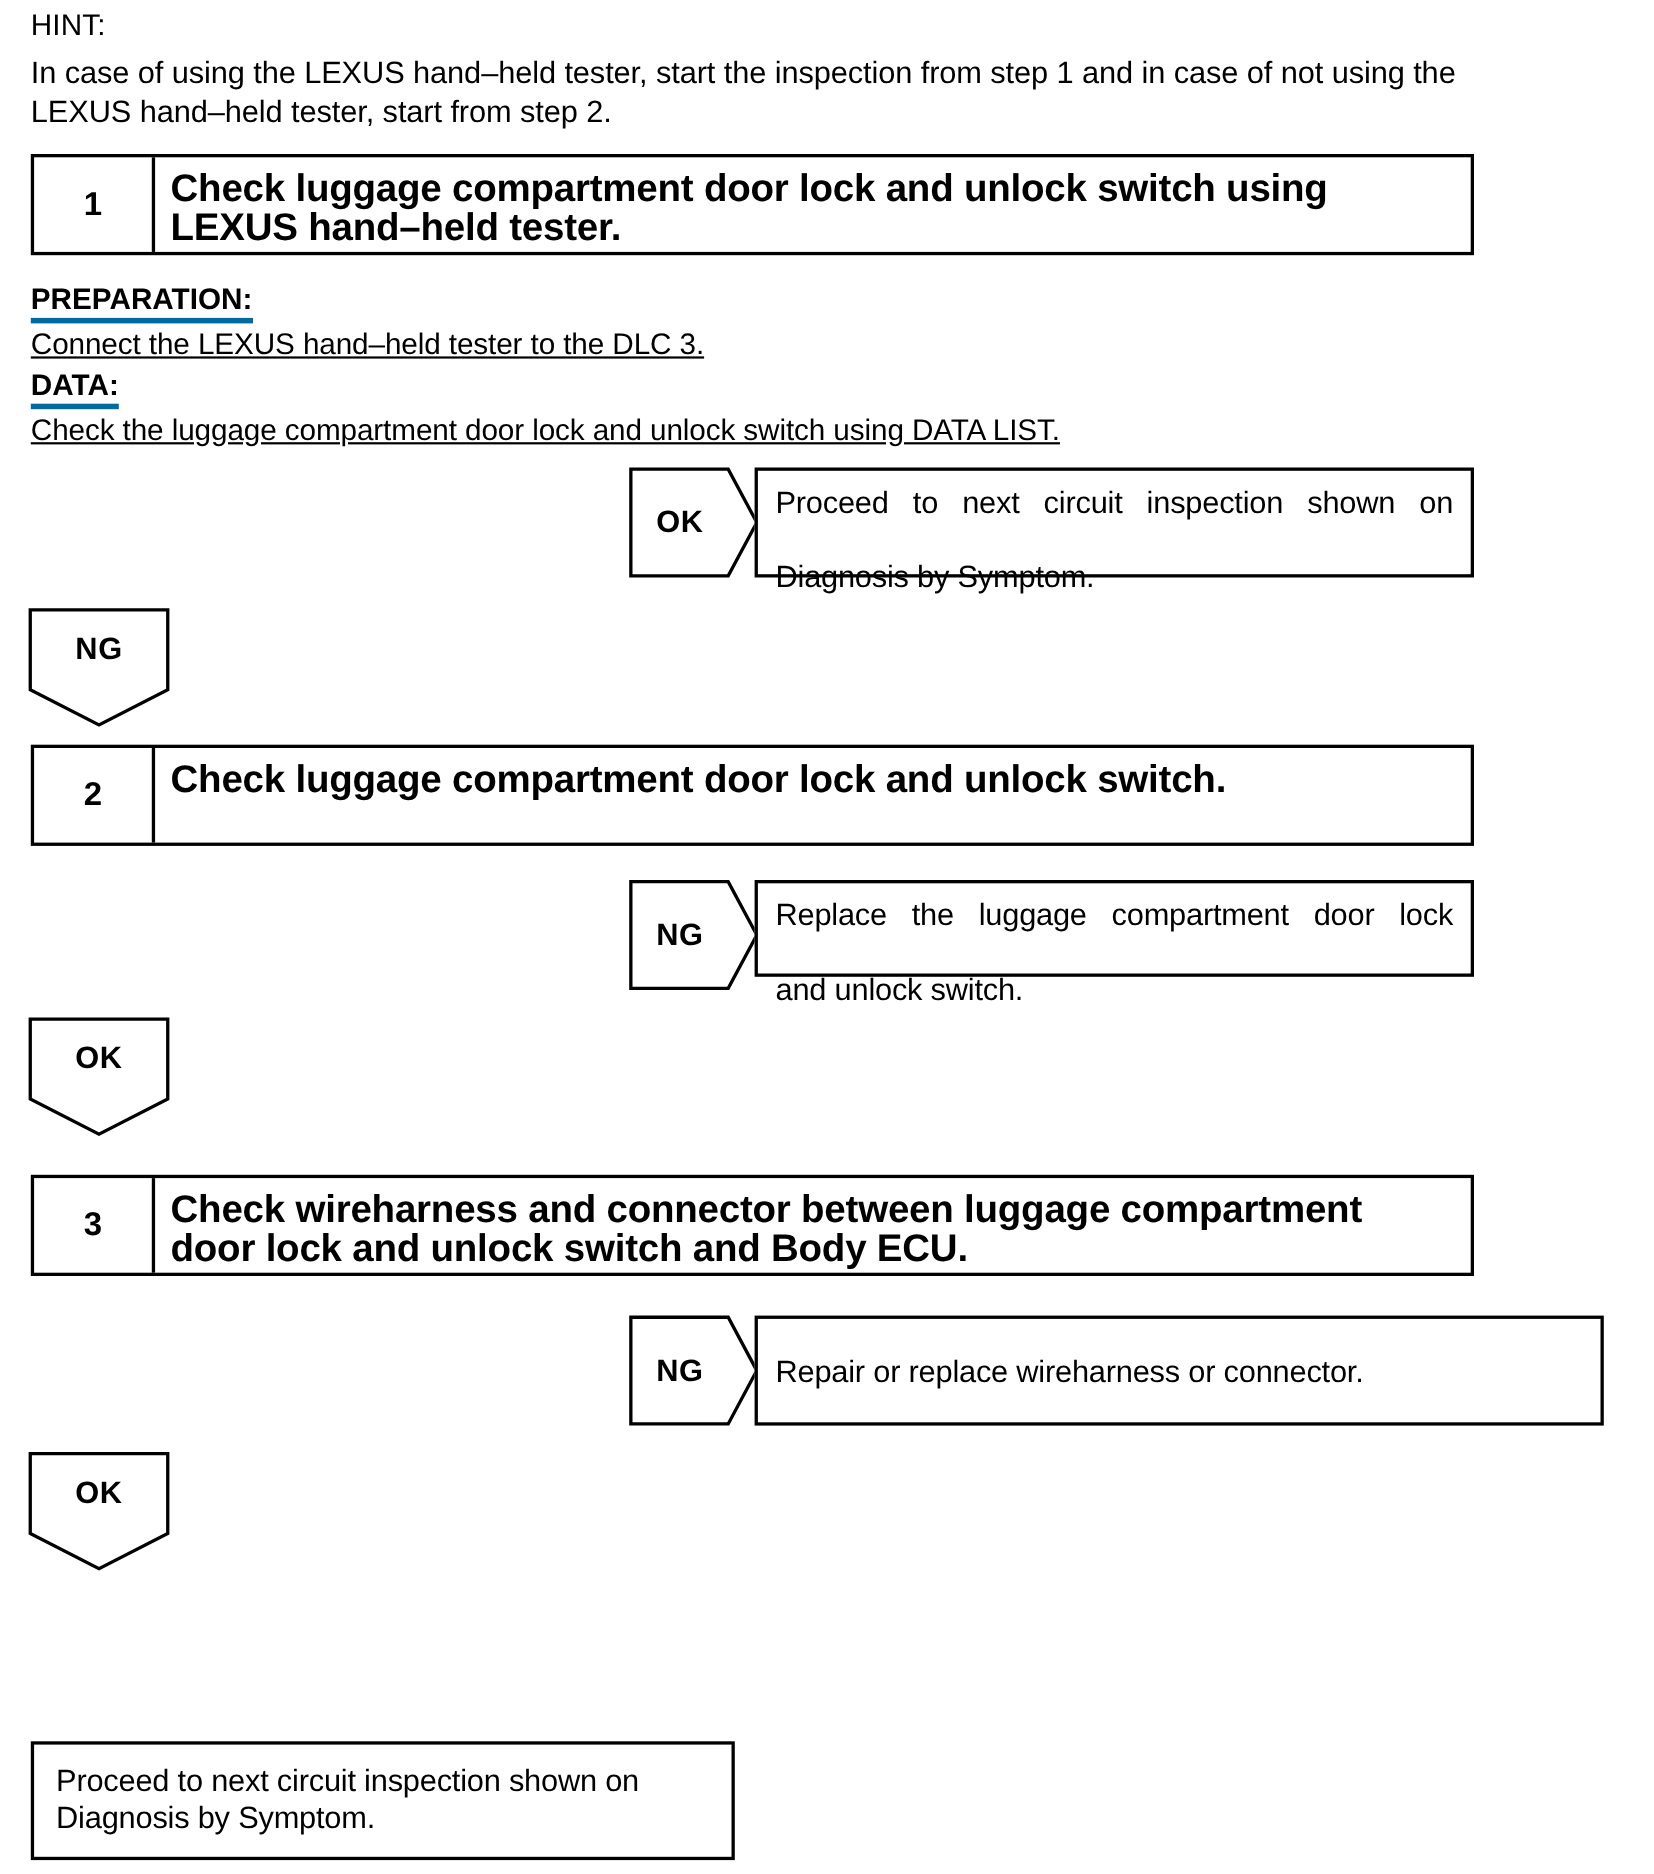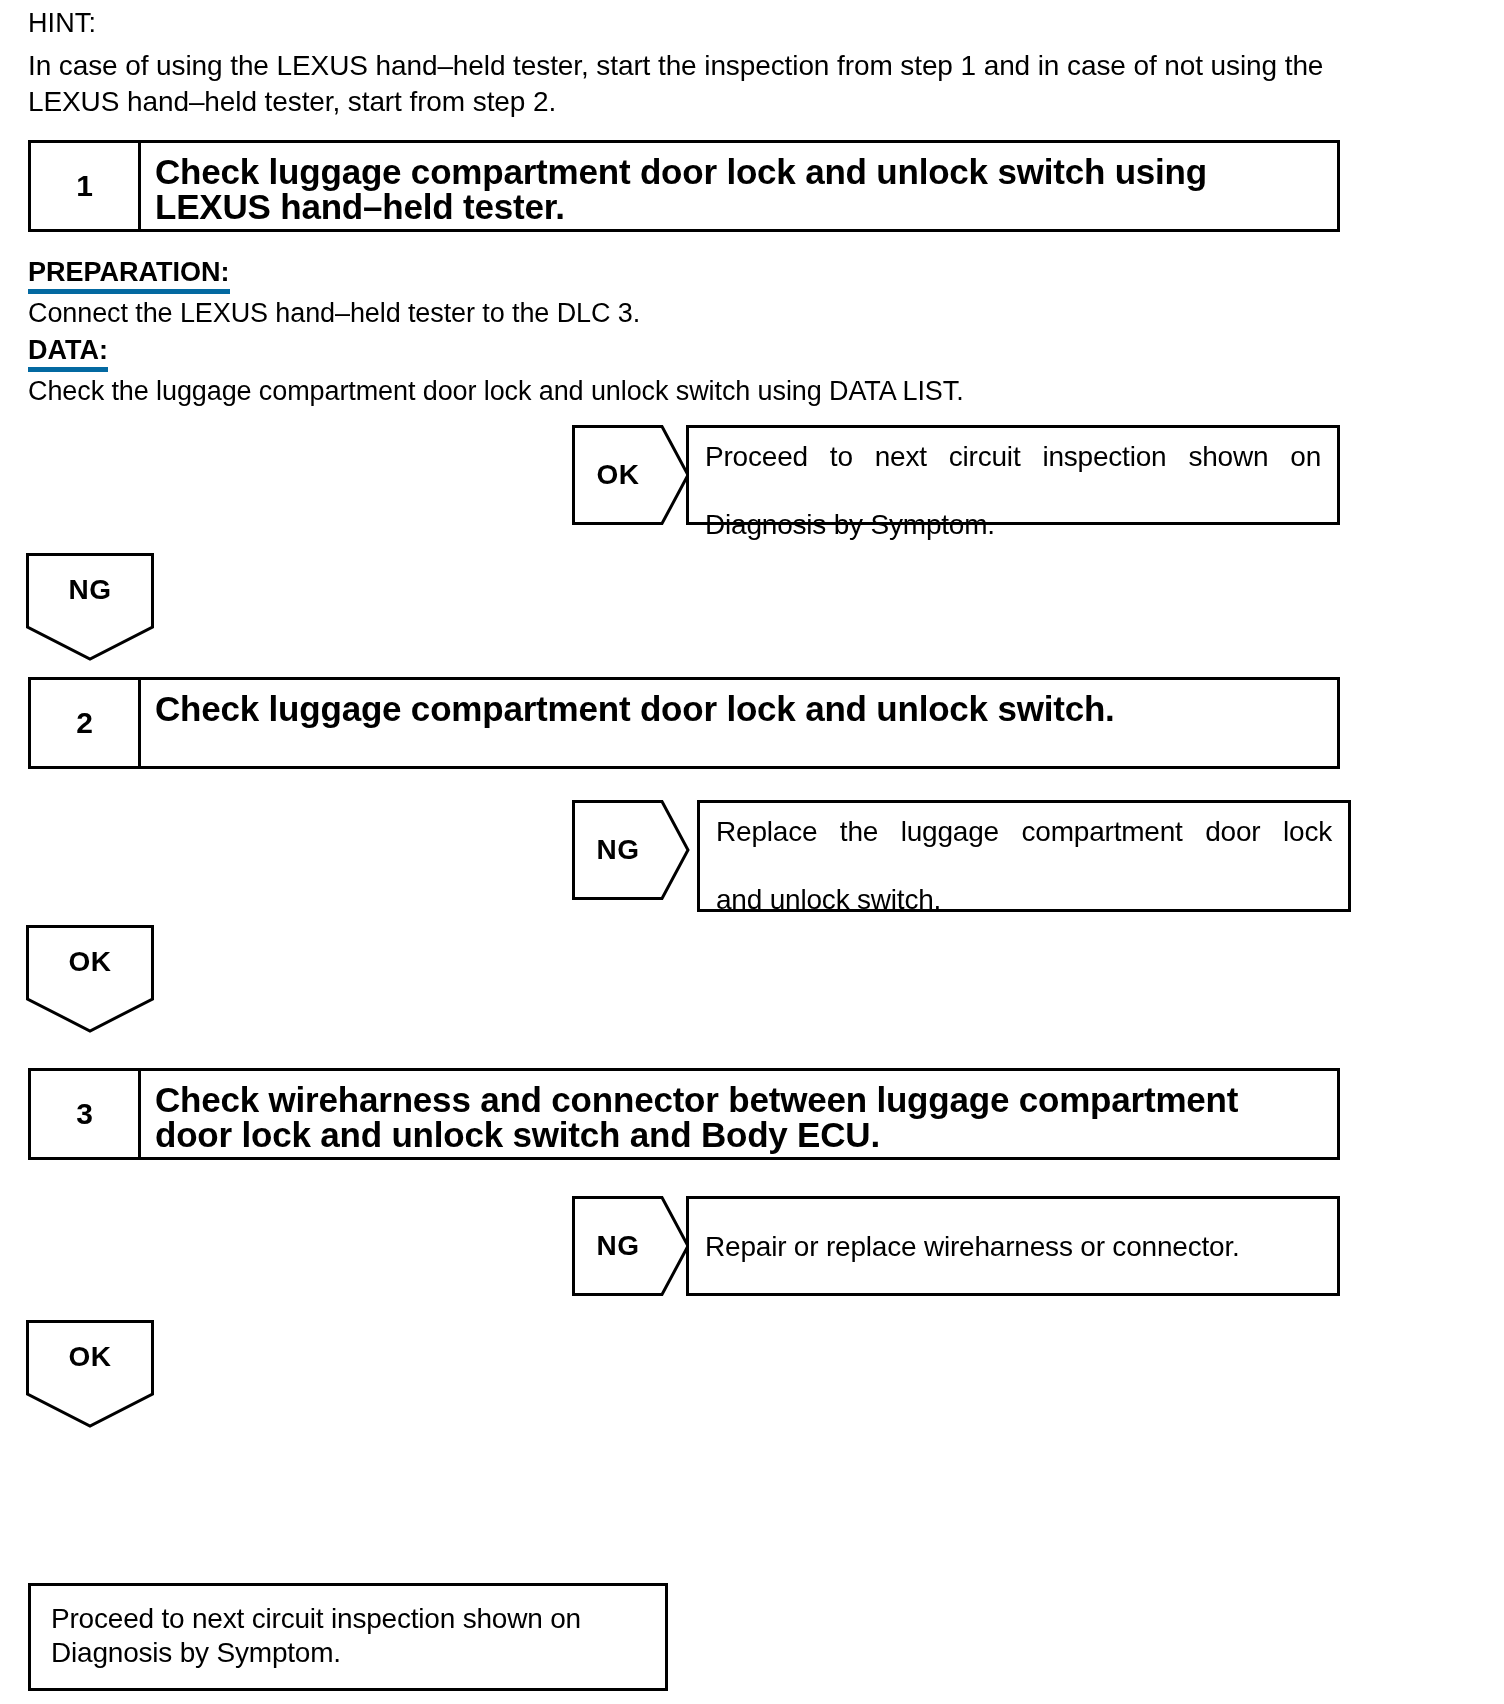--- a/index.html
+++ b/index.html
@@ -83,20 +83,21 @@
     line-height: 32px;
     border-bottom: 5px solid #0369a1;
     padding-bottom: 1px;
   }
   .sec-text {
     position: absolute;
     font-size: 27px;
     font-weight: 400;
     line-height: 34px;
     letter-spacing: -0.1px;
+    text-decoration: underline;
   }
 
   
   .judge-right {
     position: absolute;
     width: 118px;
     height: 100px;
   }
   .judge-right svg {
     position: absolute;
@@ -214,21 +215,21 @@
     <div class="step-title">Check luggage compartment door lock and unlock switch.</div>
   </div>
 
   <div class="judge-right" style="left:572px; top:800px;">
     <svg viewBox="0 0 118 100" preserveAspectRatio="none" aria-hidden="true">
       <path d="M1.5,1.5 L90,1.5 L116,50 L90,98.5 L1.5,98.5 Z" fill="#ffffff" stroke="#000000" stroke-width="3"></path>
     </svg>
     <div class="jlabel">NG</div>
   </div>
 
-  <div class="result-box" style="left:686px; top:800px; width:654px; height:112px;margin-left:11px;">
+  <div class="result-box" style="left:686px; top:800px; width:654px; height:88px;">
     <span class="spread">Replace the luggage compartment door lock</span>
     <span class="result-line">and unlock switch.</span>
   </div>
 
   <div class="judge-down" style="left:26px; top:925px;">
     <svg viewBox="0 0 128 108" preserveAspectRatio="none" aria-hidden="true">
       <path d="M1.5,1.5 L126.5,1.5 L126.5,74 L64,106 L1.5,74 Z" fill="#ffffff" stroke="#000000" stroke-width="3"></path>
     </svg>
     <div class="jlabel">OK</div>
   </div>
@@ -238,21 +239,21 @@
     <div class="step-title">Check wireharness and connector between luggage compartment door lock and unlock switch and Body ECU.</div>
   </div>
 
   <div class="judge-right" style="left:572px; top:1196px;">
     <svg viewBox="0 0 118 100" preserveAspectRatio="none" aria-hidden="true">
       <path d="M1.5,1.5 L90,1.5 L116,50 L90,98.5 L1.5,98.5 Z" fill="#ffffff" stroke="#000000" stroke-width="3"></path>
     </svg>
     <div class="jlabel">NG</div>
   </div>
 
-  <div class="result-box" style="left:686px; top:1196px; width:654px; height:100px; display:flex; align-items:center;">
+  <div class="result-box" style="left:686px; top:1196px; width:772px; height:100px; display:flex; align-items:center;">
     <span class="result-line">Repair or replace wireharness or connector.</span>
   </div>
 
   <div class="judge-down" style="left:26px; top:1320px;">
     <svg viewBox="0 0 128 108" preserveAspectRatio="none" aria-hidden="true">
       <path d="M1.5,1.5 L126.5,1.5 L126.5,74 L64,106 L1.5,74 Z" fill="#ffffff" stroke="#000000" stroke-width="3"></path>
     </svg>
     <div class="jlabel">OK</div>
   </div>
 

